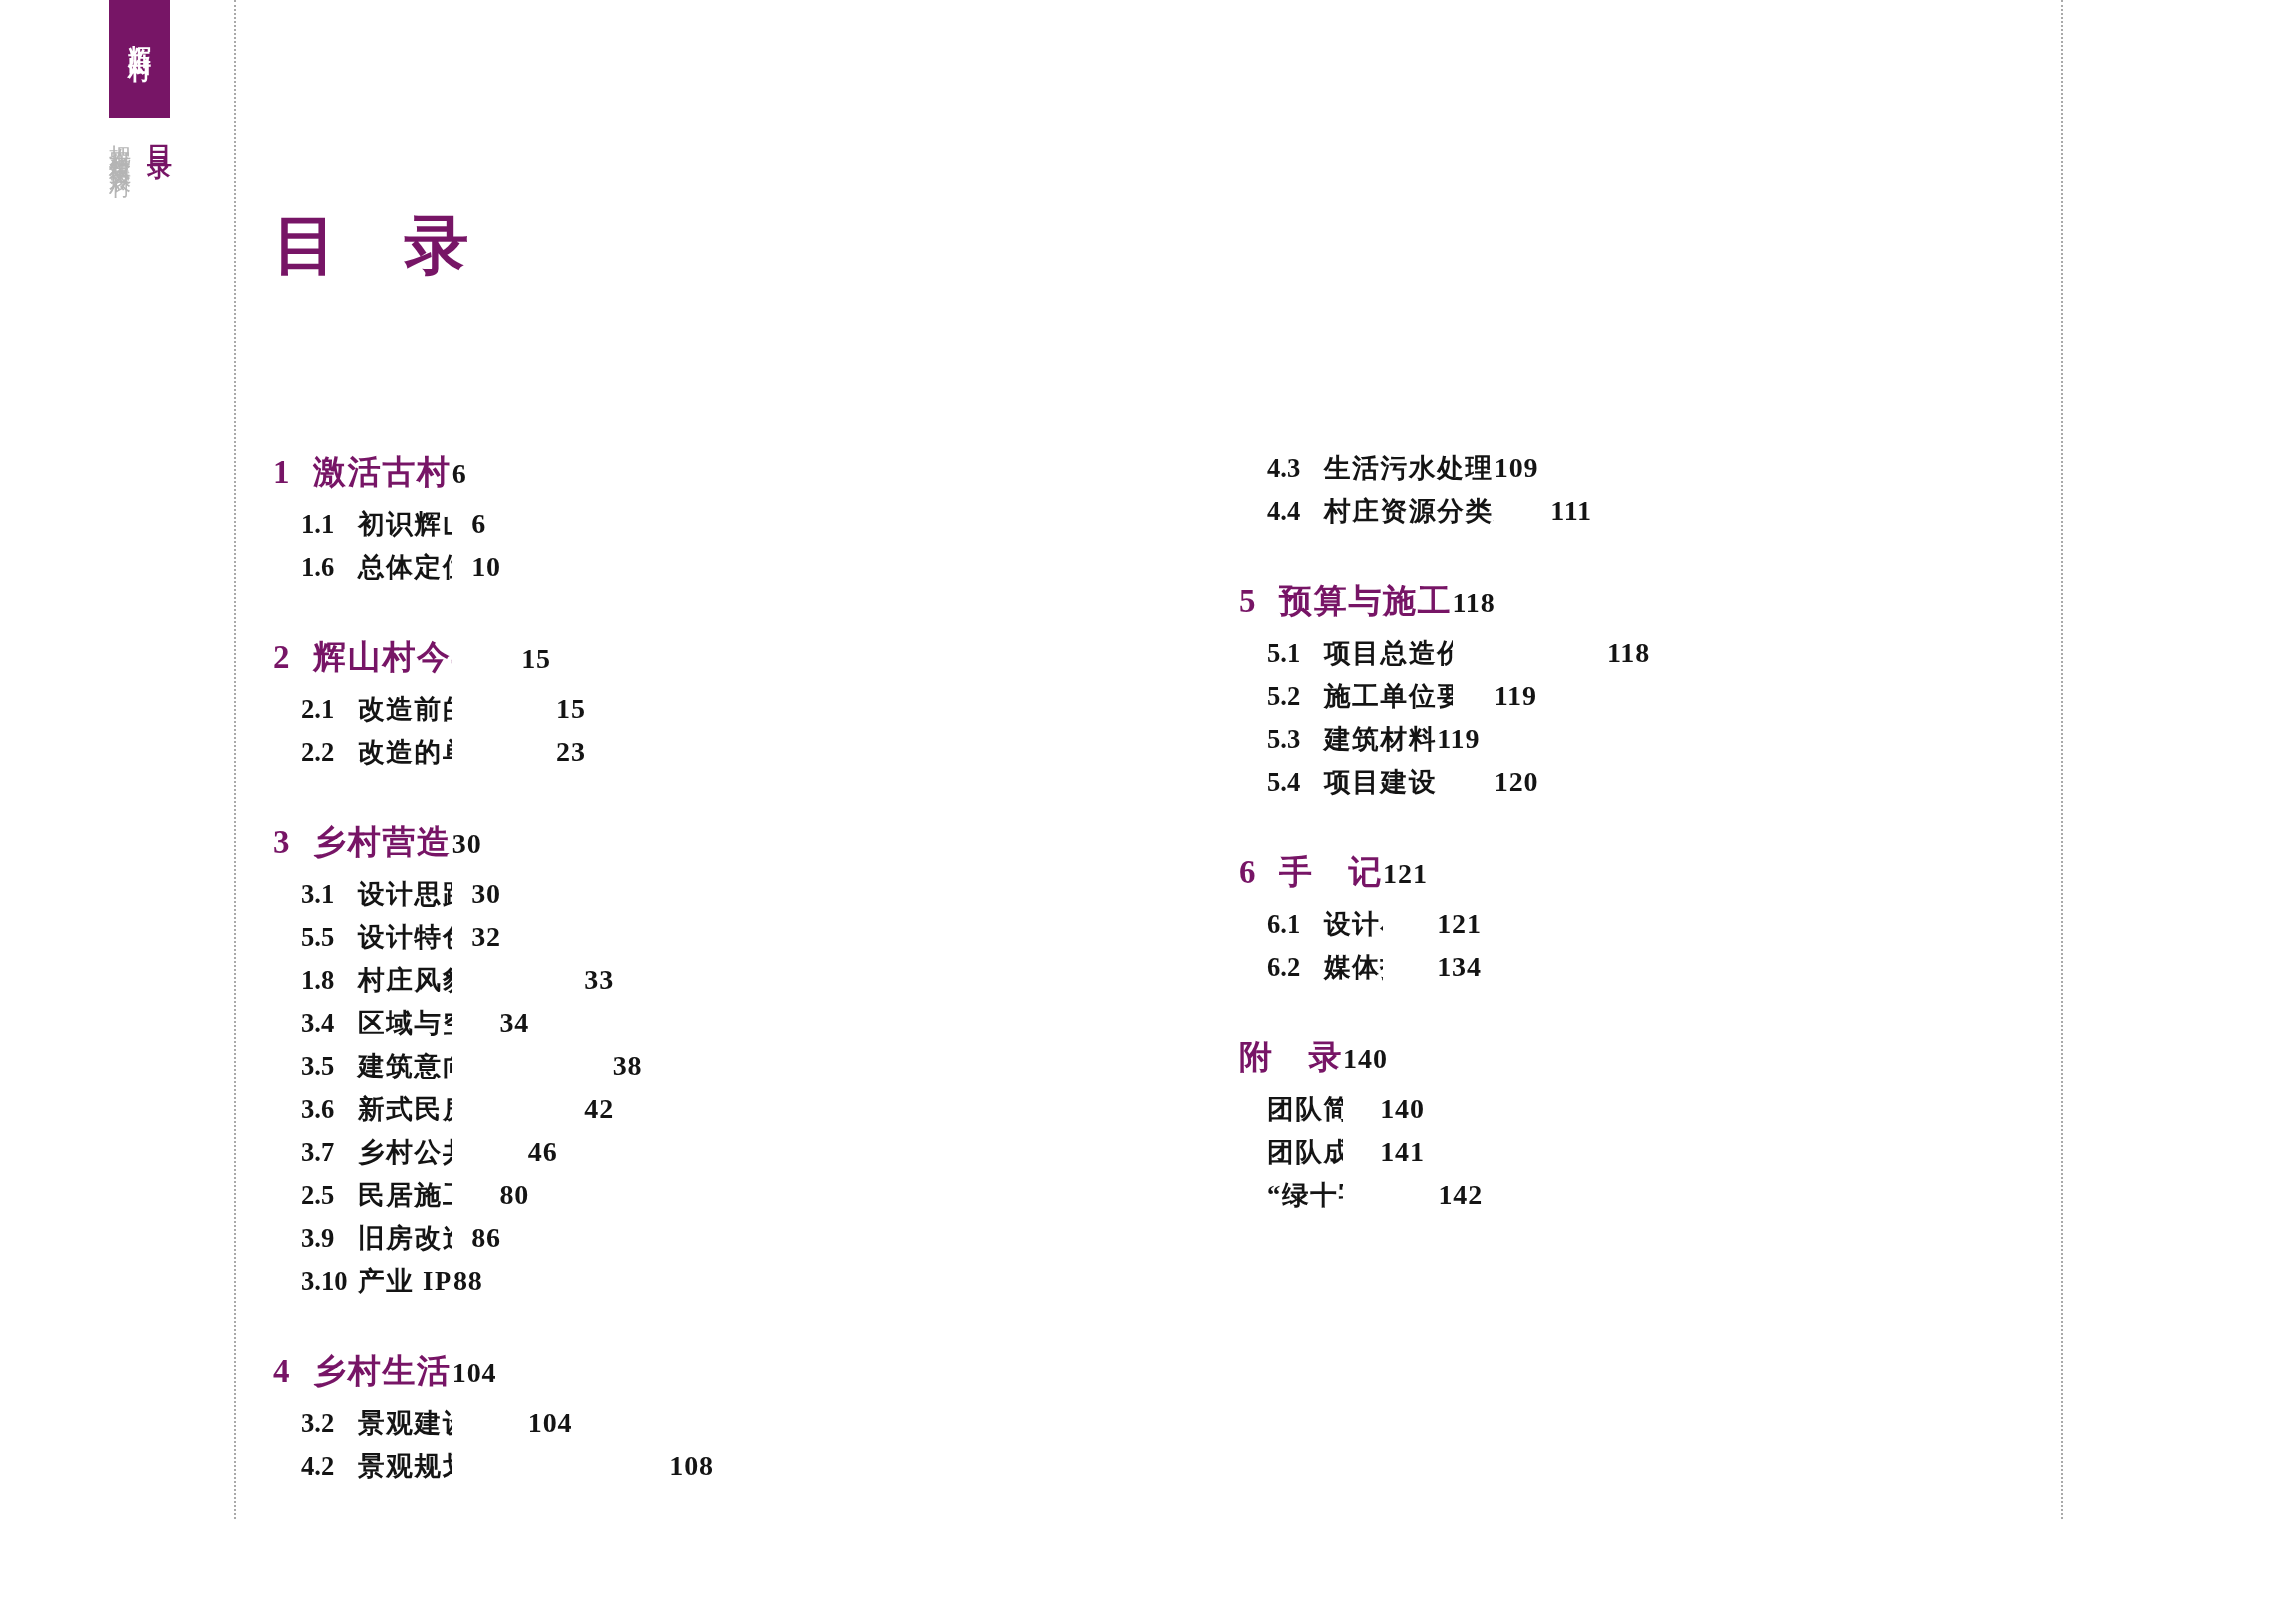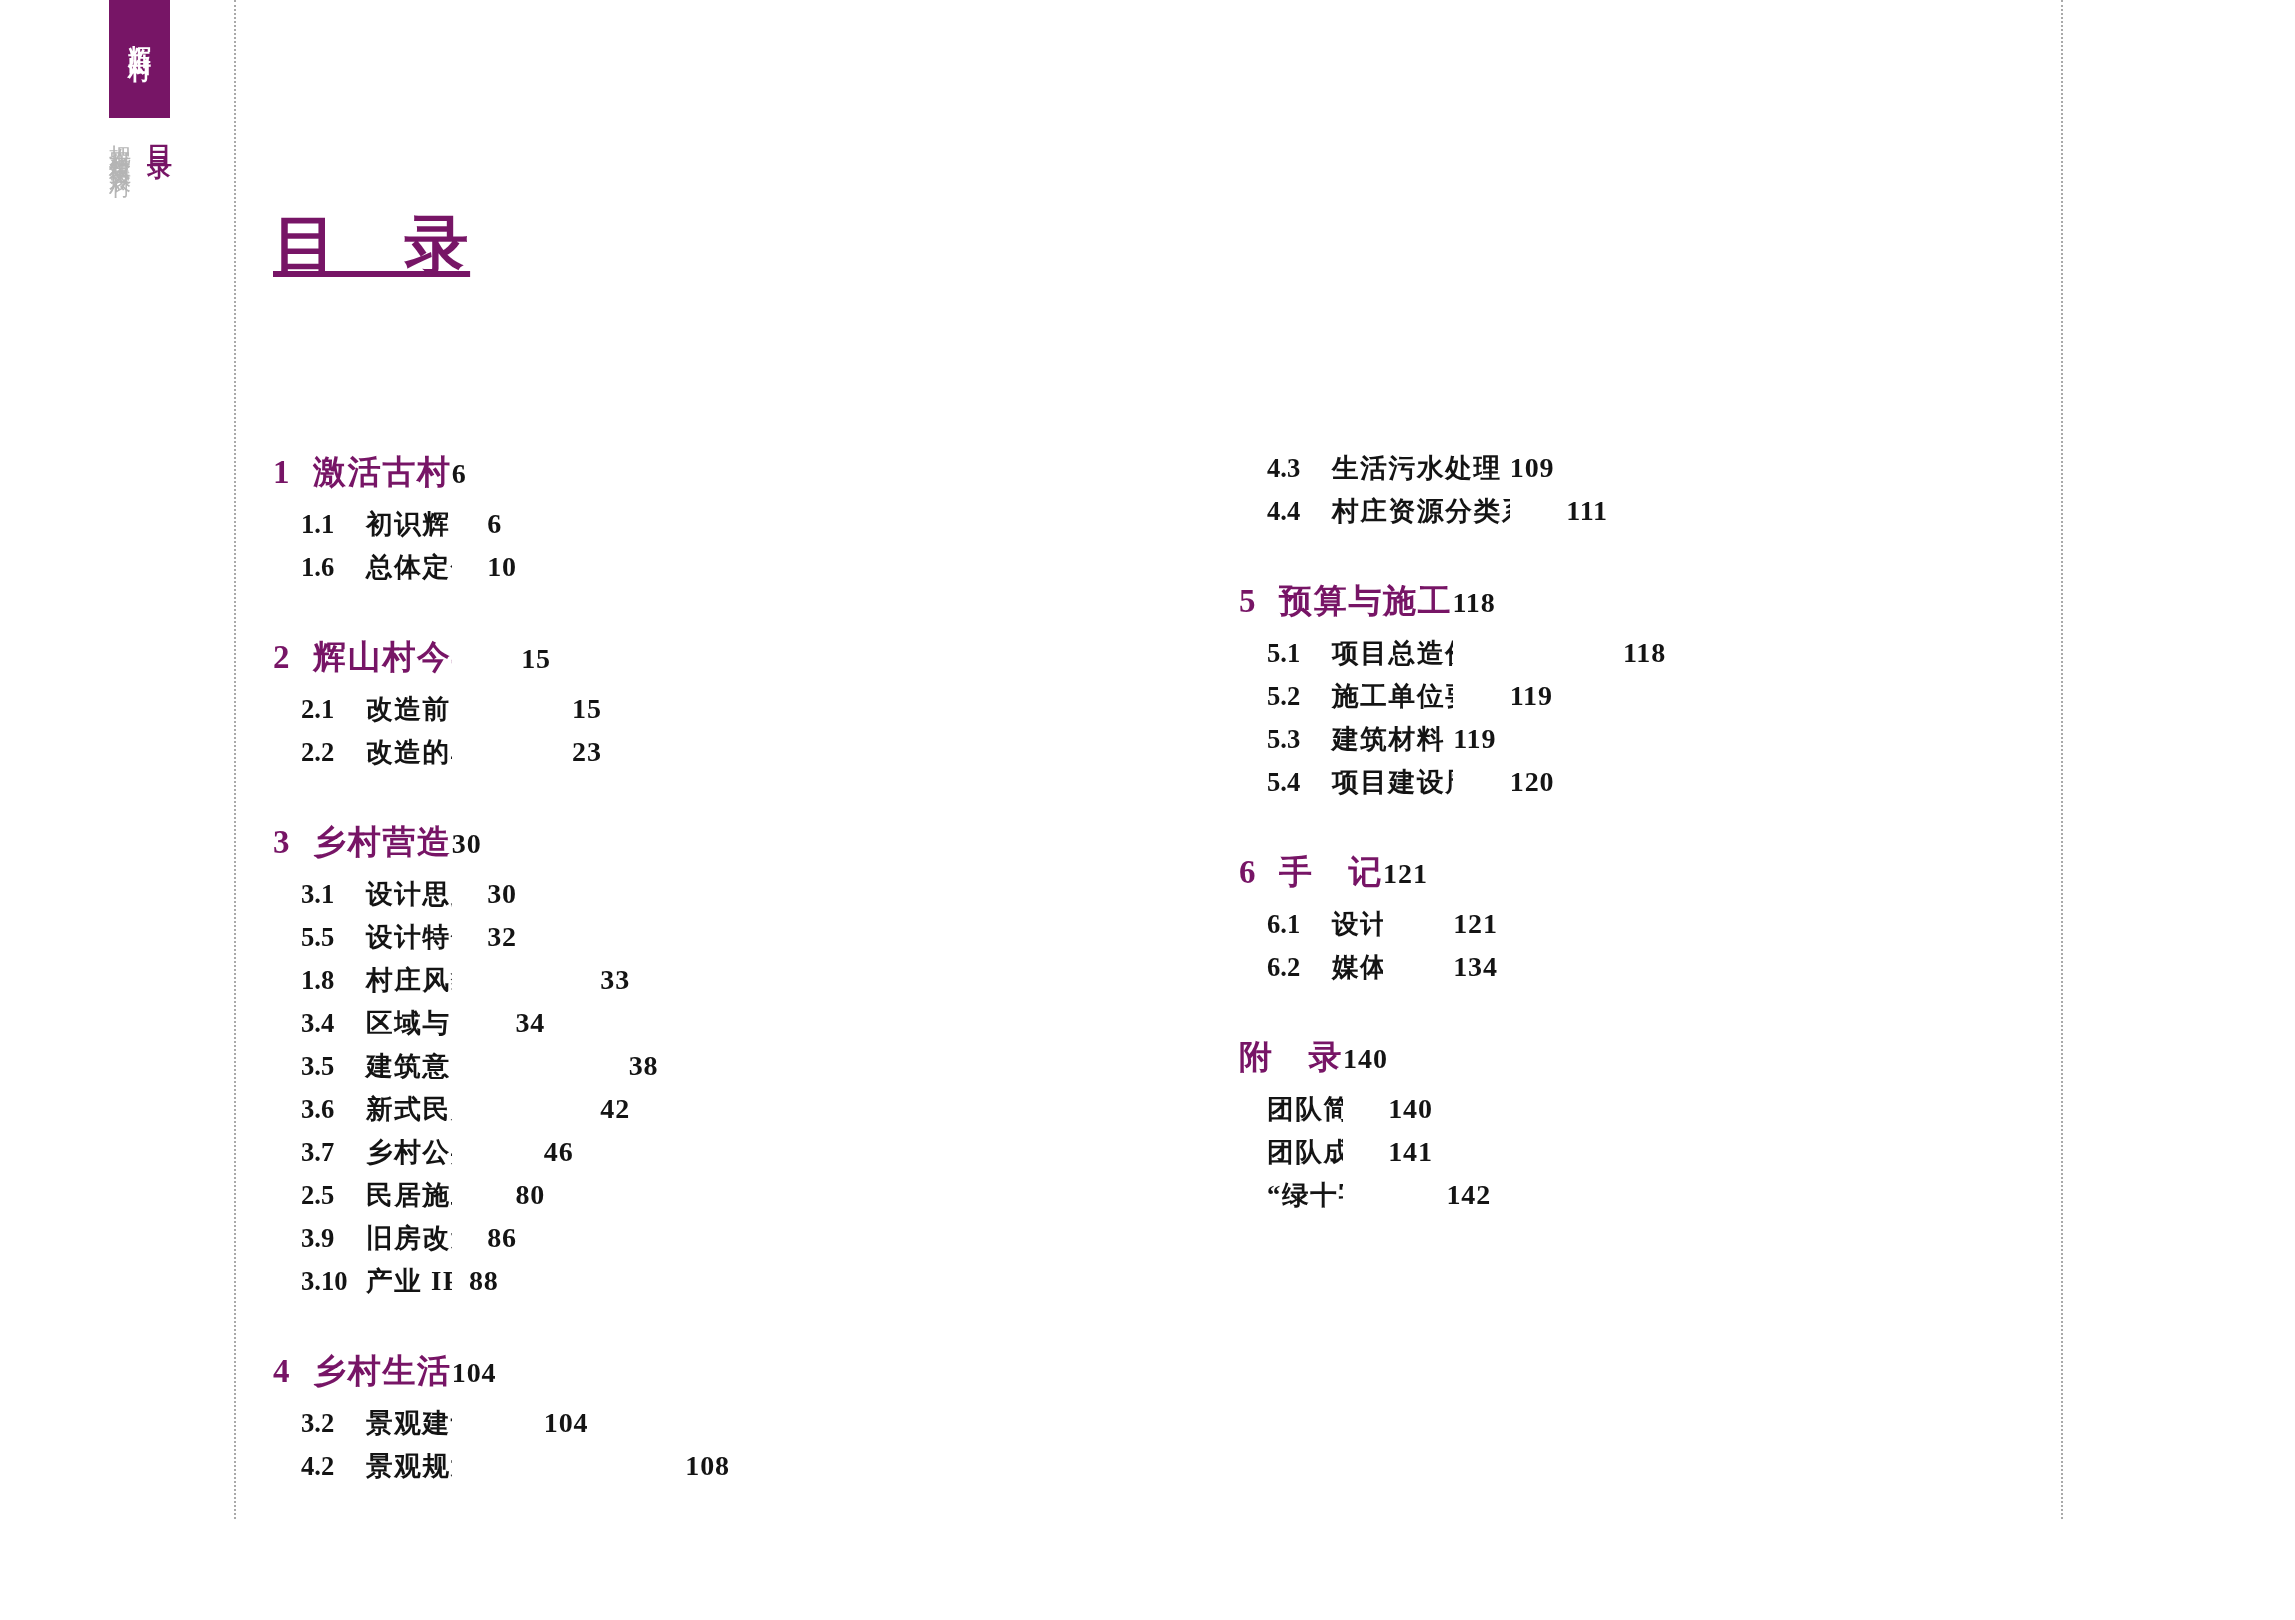--- a/index.html
+++ b/index.html
@@ -23,37 +23,37 @@
     position:absolute; left:147px; top:125px; writing-mode:vertical-rl;
     color:var(--accent); font-weight:bold; font-size:25px; letter-spacing:10.3px; line-height:1;
   }
   .side-slogan {
     position:absolute; left:109px; top:127px; writing-mode:vertical-rl;
     color:var(--gray-text); font-size:22px; letter-spacing:3.4px; line-height:1; font-weight:normal;
   }
 
   .page-title {
     position:absolute; left:273px; top:168px;
-    color:var(--accent); font-size:64px; font-weight:bold; letter-spacing:1.7px; line-height:1.1; white-space:pre;text-decoration:underline;
+    color:var(--accent); font-size:64px; font-weight:bold; letter-spacing:1.7px; line-height:1.1; white-space:pre;
   }
 
   .col { position:absolute; top:450px; }
   .col.left  { left:273px;  width:651px; }
   .col.right { left:1239px; width:686px; }
 
   .row { display:flex; align-items:baseline; height:43px; white-space:pre; }
   .row .num   { flex:0 0 auto; }
   .row .title { flex:0 0 auto; letter-spacing:1.7px; }
   .row .page  { margin-left:auto; font-size:28px; font-weight:bold; color:var(--ink); letter-spacing:0.9px; }
 
   .row.chapter { margin-top:43px; margin-bottom:13px; color:var(--accent); font-size:33px; font-weight:bold; }
   .row.chapter:first-child { margin-top:0; }
   .row.chapter .num { width:40px; }
 
-  .row.sub { font-size:26.6px; font-weight:bold; color:var(--ink); padding-left:28px;gap:8px; }
+  .row.sub { font-size:26.6px; font-weight:bold; color:var(--ink); padding-left:28px; }
   .row.sub .num { width:57px; }
 </style>
 </head>
 <body>
 
 <div class="page">
 
   <div class="vline l"></div>
   <div class="vline r"></div>
 

